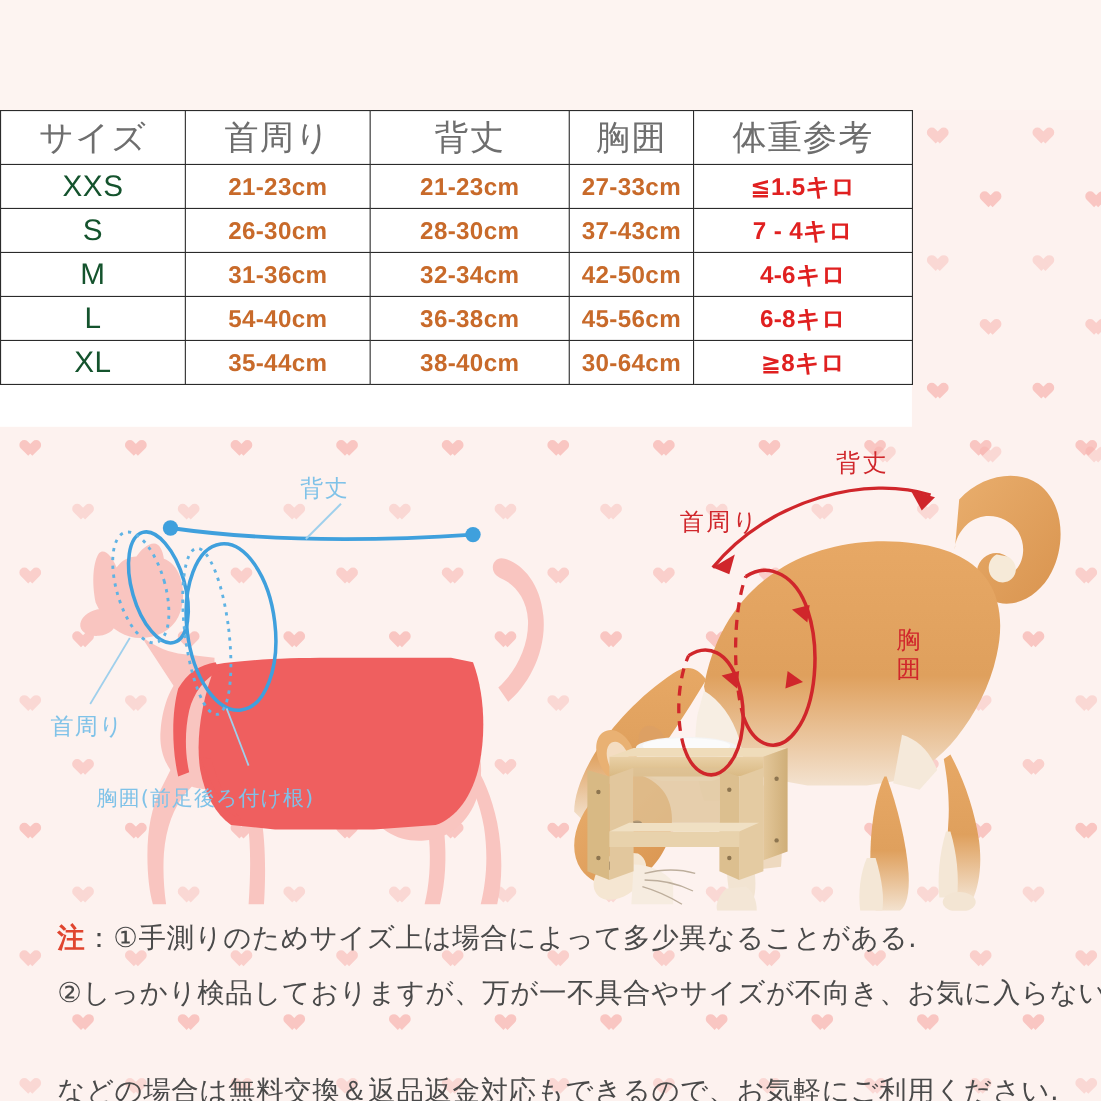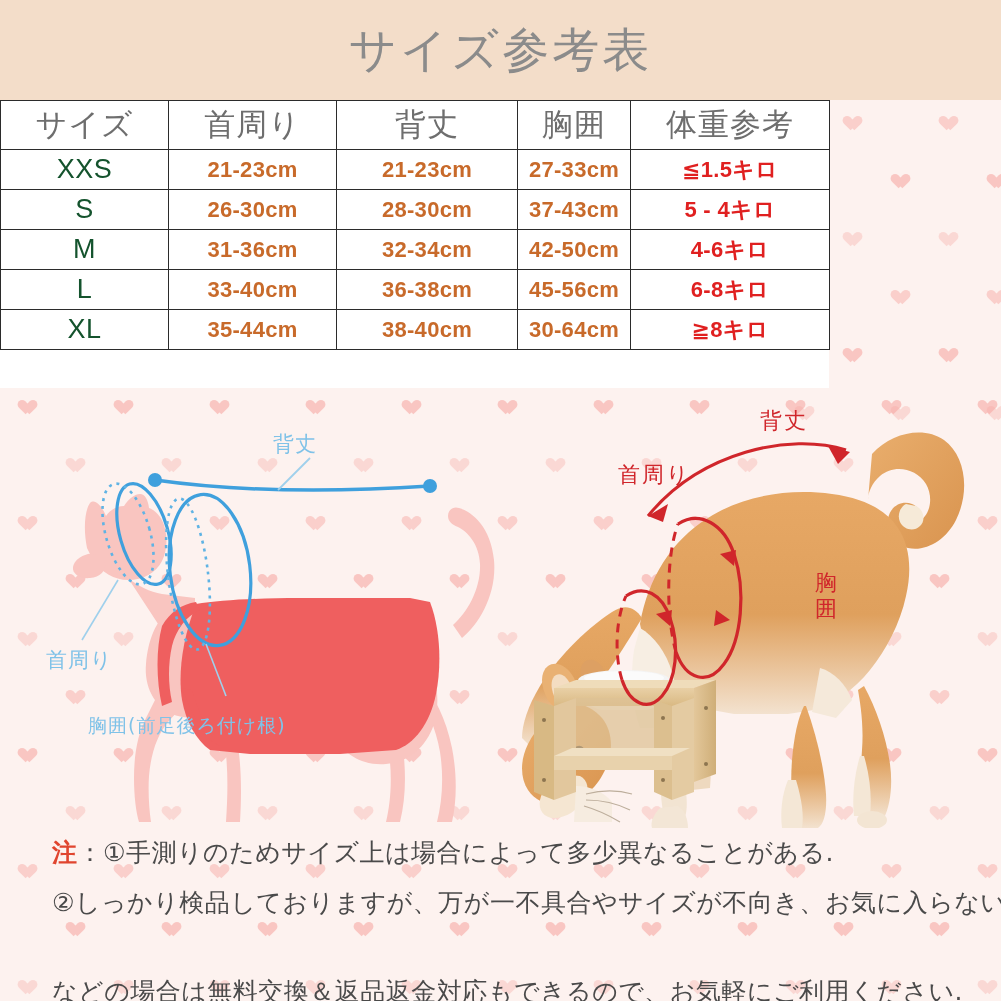--- a/index.html
+++ b/index.html
@@ -239,23 +239,20 @@
         <div class="hrt" style="left: 154px; top: 184px; opacity: 0.47;"></div>
         <div class="hrt" style="left: -86px; top: 242px; opacity: 0.23;"></div>
         <div class="hrt" style="left: 10px; top: 242px; opacity: 0.59;"></div>
         <div class="hrt" style="left: 106px; top: 242px; opacity: 0.59;"></div>
         <div class="hrt" style="left: -38px; top: 300px; opacity: 0.35;"></div>
         <div class="hrt" style="left: 58px; top: 300px; opacity: 0.35;"></div>
         <div class="hrt" style="left: 154px; top: 300px; opacity: 0.35;"></div>
       </div>
   </div>
 
-  <div id="title-band">
-    <div id="title-text">サイズ参考表</div>
-  </div>
 
   <div id="size-table-wrap">
     <table class="size-table">
       <colgroup>
           <col class="c0">
           <col class="c1">
           <col class="c2">
           <col class="c3">
           <col class="c4">
         </colgroup>
@@ -274,32 +271,32 @@
             <td class="meas">21-23cm</td>
             <td class="meas">21-23cm</td>
             <td class="meas">27-33cm</td>
             <td class="wt">≦1.5キロ</td>
           </tr>
           <tr>
             <td class="sz">S</td>
             <td class="meas">26-30cm</td>
             <td class="meas">28-30cm</td>
             <td class="meas">37-43cm</td>
-            <td class="wt">5 - 4キロ</td>
+            <td class="wt">7 - 4キロ</td>
           </tr>
           <tr>
             <td class="sz">M</td>
             <td class="meas">31-36cm</td>
             <td class="meas">32-34cm</td>
             <td class="meas">42-50cm</td>
             <td class="wt">4-6キロ</td>
           </tr>
           <tr>
             <td class="sz">L</td>
-            <td class="meas">33-40cm</td>
+            <td class="meas">54-40cm</td>
             <td class="meas">36-38cm</td>
             <td class="meas">45-56cm</td>
             <td class="wt">6-8キロ</td>
           </tr>
           <tr>
             <td class="sz">XL</td>
             <td class="meas">35-44cm</td>
             <td class="meas">38-40cm</td>
             <td class="meas">30-64cm</td>
             <td class="wt">≧8キロ</td>

